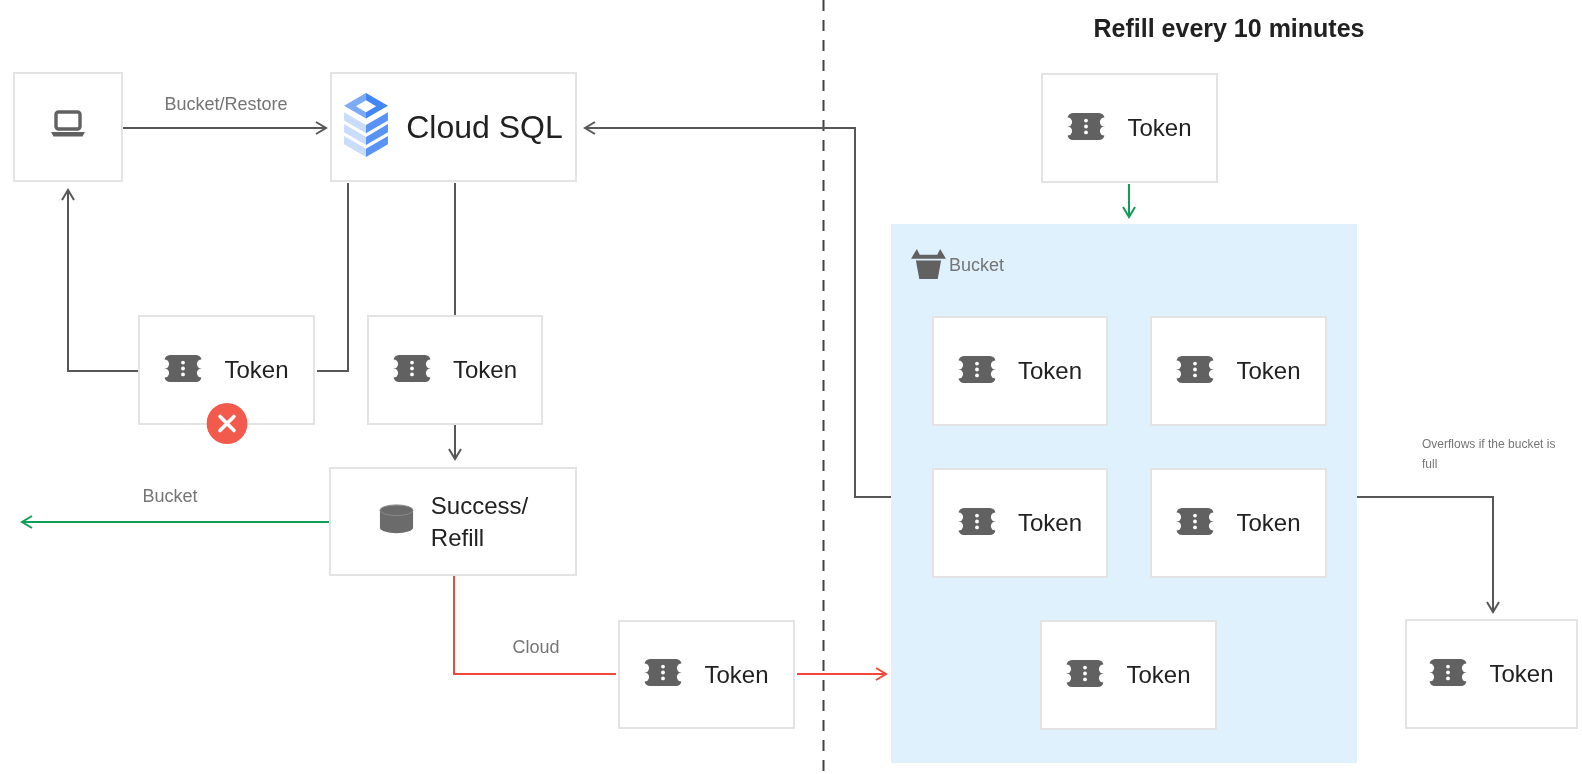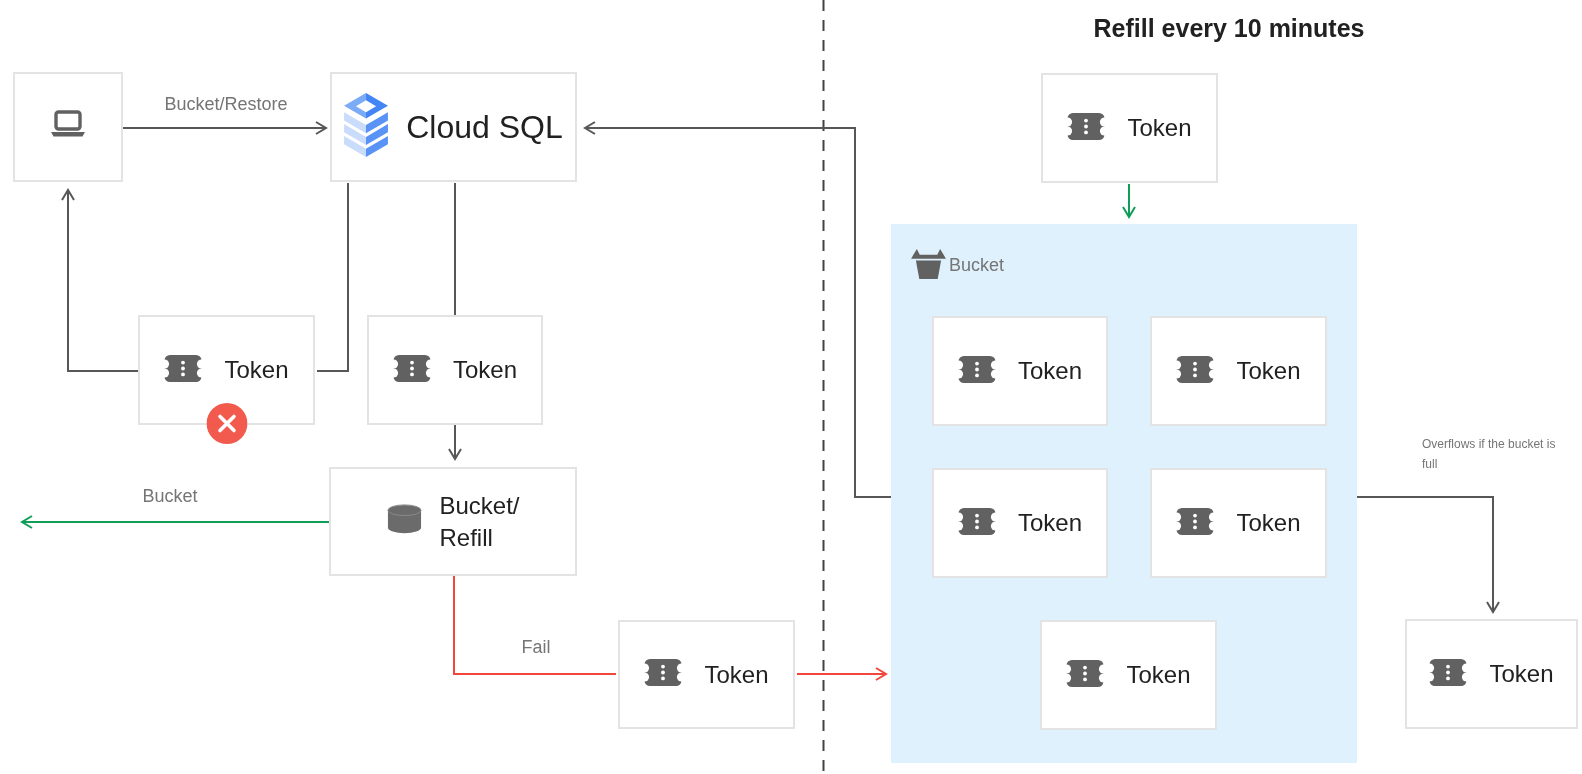--- a/index.html
+++ b/index.html
@@ -89,21 +89,21 @@
     <path class="w-green" d="M1129,184 V217" marker-end="url(#arr-green)"></path>
     <path class="w-green" d="M329,522 H22" marker-end="url(#arr-green)"></path>
     <path class="w-red" d="M454,575 V674 H616"></path>
     <path class="w-red" d="M797,674 H886" marker-end="url(#arr-red)"></path>
   </svg>
 
   <div class="title">Refill every 10 minutes</div>
 
   <div class="edge-label" style="left:226px;top:104px;">Bucket/Restore</div>
   <div class="edge-label" style="left:170px;top:496px;">Bucket</div>
-  <div class="edge-label" style="left:536px;top:647px;">Fail</div>
+  <div class="edge-label" style="left:536px;top:647px;">Cloud</div>
   <div class="note" style="left:1422px;top:434px;">Overflows if the bucket is full</div>
 
   <div class="box" style="left:13px;top:72px;width:110px;height:110px;">
     <span>
       <svg width="40" height="30" viewBox="0 0 40 30">
         <rect x="8" y="2" width="24" height="17" rx="2.5" fill="none" stroke="#616161" stroke-width="3.4"></rect>
         <path class="gray-icon" d="M3,22 H37 L34.5,26.5 H5.5 Z"></path>
       </svg>
     </span>
   </div>
@@ -163,21 +163,21 @@
     <span class="node-label">Token</span>
   </div>
 
   <div class="box two-line" style="left:329px;top:467px;width:248px;height:109px;gap:16px;">
     <span>
       <svg width="37" height="31" viewBox="0 0 38 31">
         <path class="db-fill" d="M2,6 v18 a17,5.5 0 0 0 34,0 v-18 Z"></path>
         <ellipse cx="19" cy="6" rx="17" ry="5.5" fill="#6b6b6b" stroke="#8a8a8a" stroke-width="1"></ellipse>
       </svg>
     </span>
-    <span class="node-label"><span>Bucket/</span><br><span>Refill</span></span>
+    <span class="node-label"><span>Success/</span><br><span>Refill</span></span>
   </div>
 
   <div class="box" style="left:618px;top:620px;width:177px;height:109px;">
     <span>
       <svg width="38" height="29" viewBox="0 0 38 29">
         <rect class="ticket-fill" x="0.5" y="1" width="37" height="27" rx="5.5"></rect>
         <circle cx="0.5" cy="10" r="4.6" fill="#fff"></circle>
           <circle cx="0.5" cy="19" r="4.6" fill="#fff"></circle>
         <circle cx="37.5" cy="10" r="4.6" fill="#fff"></circle>
           <circle cx="37.5" cy="19" r="4.6" fill="#fff"></circle>

